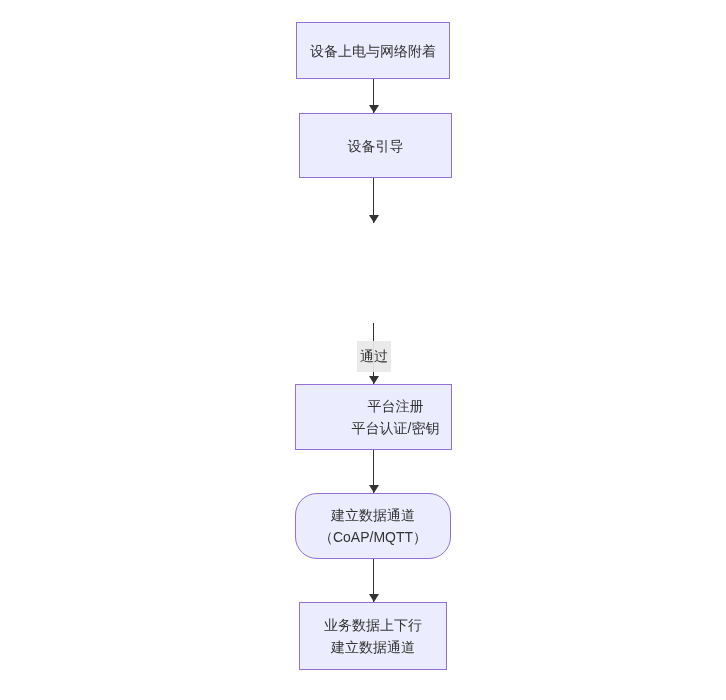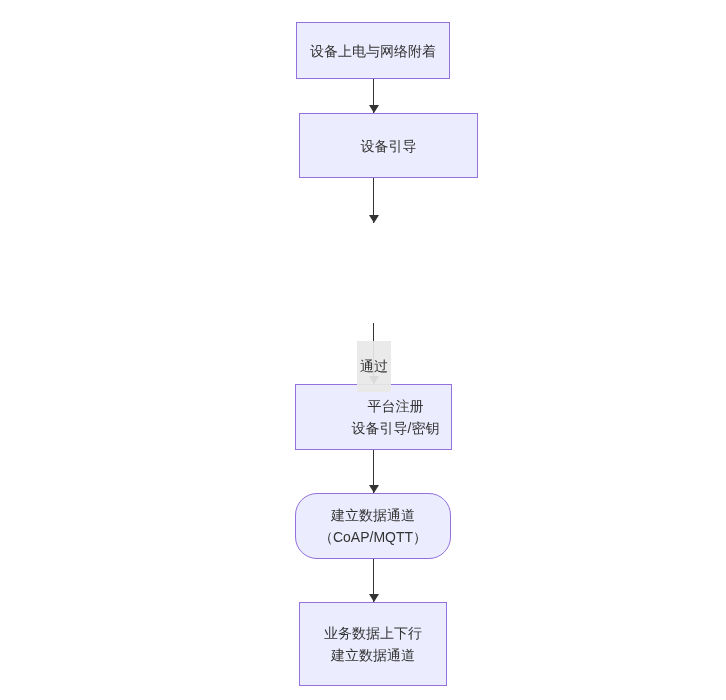--- a/index.html
+++ b/index.html
@@ -59,60 +59,60 @@
     width: 0;
     height: 0;
     border-left: 5px solid transparent;
     border-right: 5px solid transparent;
     border-top: 8px solid #333333;
   }
   .edge-label {
     position: absolute;
     transform: translateX(-50%);
     background: rgba(232, 232, 232, 0.92);
-    padding: 15px 3px;
+    padding: 5px 3px;
     font-size: 14px;
     line-height: 21px;
     z-index: 2;
     white-space: nowrap;
   }
 </style>
 </head>
 <body>
 
 <div class="canvas">
 
   <div class="node" style="left:296px; top:22px; width:154px; height:57px;">
     <div>设备上电与网络附着</div>
   </div>
 
   <div class="arrow" style="left:373px; top:79px; height:34px;"></div>
 
-  <div class="node" style="left:299px; top:113px; width:179px; height:65px;">
+  <div class="node" style="left:299px; top:113px; width:153px; height:65px;">
     <div>设备引导</div>
   </div>
 
   <div class="arrow" style="left:373px; top:178px; height:45px;"></div>
 
 
   <div class="arrow" style="left:373px; top:323px; height:61px;"></div>
   <div class="edge-label" style="left:374px; top:341px;">通过</div>
 
   <div class="node" style="left:295px; top:384px; width:157px; height:66px;padding-left:44px;">
     <div>平台注册</div>
-    <div>设备引导/密钥</div>
+    <div>平台认证/密钥</div>
   </div>
 
   <div class="arrow" style="left:373px; top:450px; height:43px;"></div>
 
   <div class="node" style="left:295px; top:493px; width:156px; height:66px;border-radius:22px;">
     <div>建立数据通道</div>
     <div>（CoAP/MQTT）</div>
   </div>
 
   <div class="arrow" style="left:373px; top:559px; height:43px;"></div>
 
-  <div class="node" style="left:299px; top:602px; width:148px; height:84px;">
+  <div class="node" style="left:299px; top:602px; width:148px; height:68px;">
     <div>业务数据上下行</div>
     <div>建立数据通道</div>
   </div>
 
 </div>
 
 </body></html>

